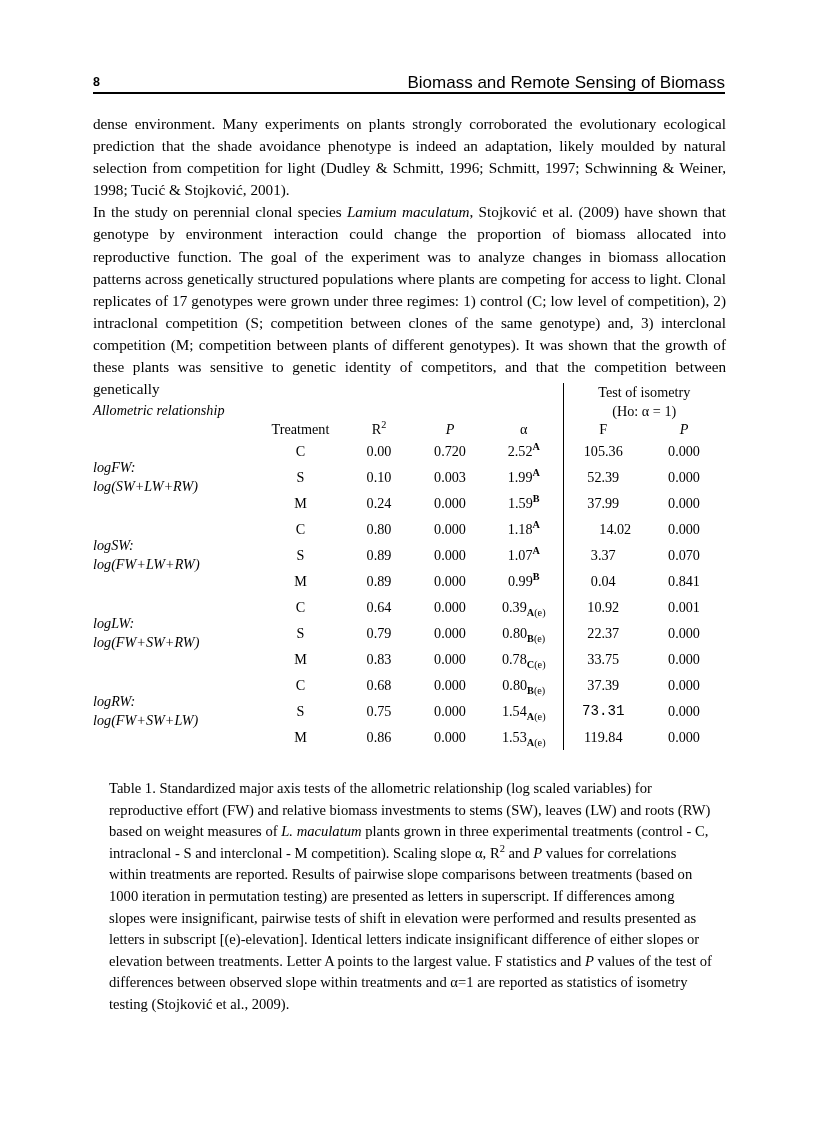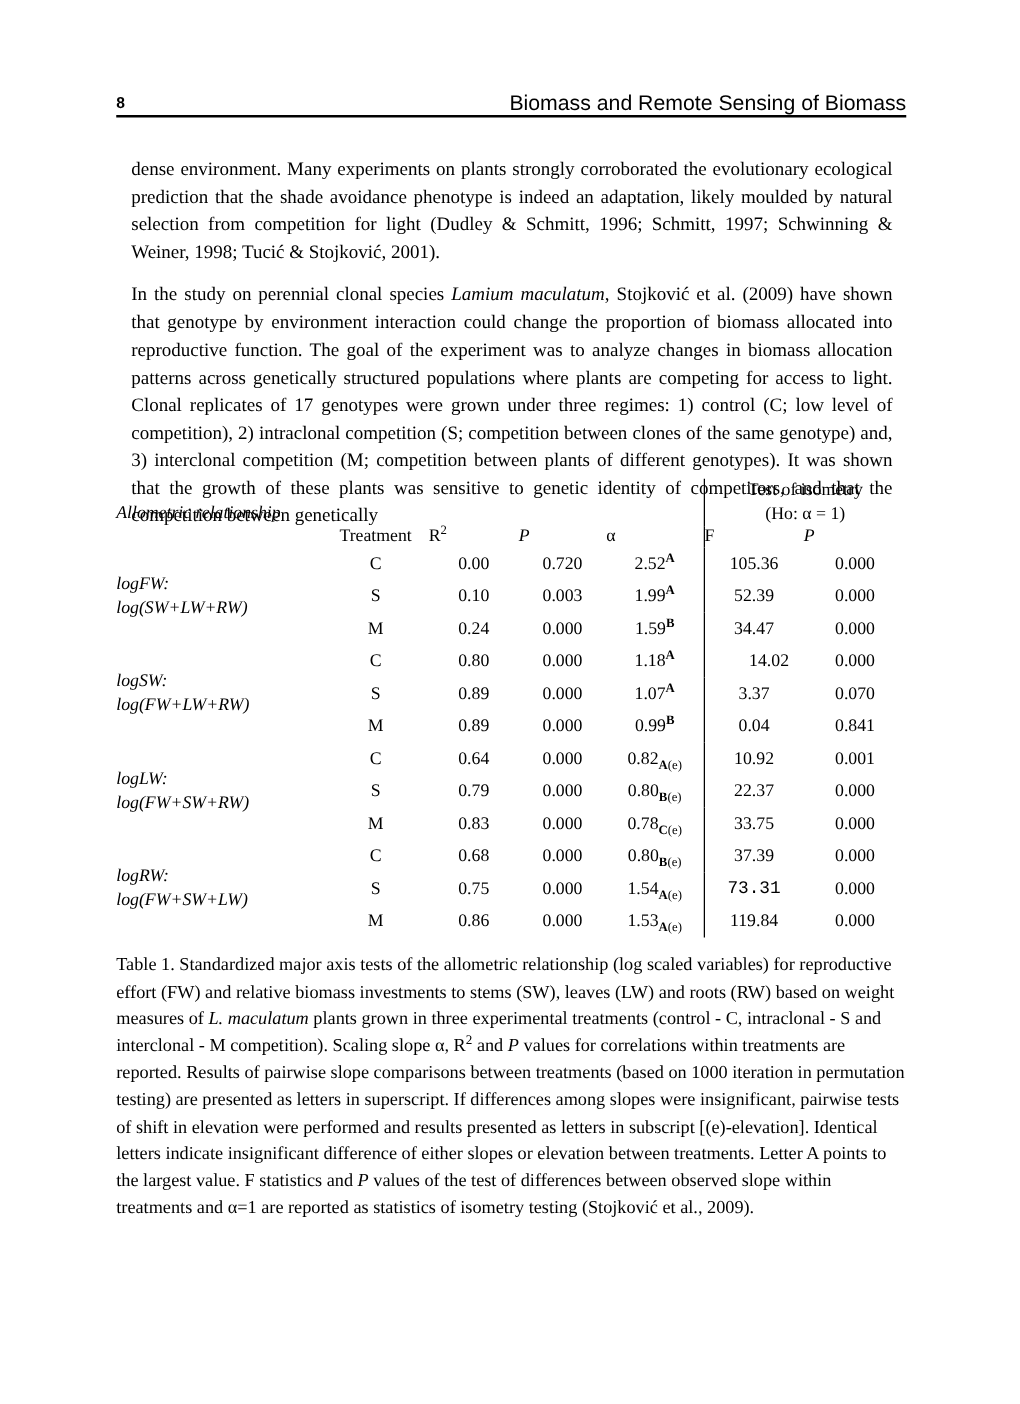--- a/index.html
+++ b/index.html
@@ -43,21 +43,21 @@
   
   .bodytext {
     position: absolute;
     left: 93px;
     top: 113px;
     width: 633px;
     font-size: 15.2px;
     line-height: 22.1px;
     text-align: justify;
   }
-  .bodytext p { margin: 12px; }
+  .bodytext p { margin: 0; }
   .bodytext p + p { margin-top: 0px; }
   .it { font-style: italic; }
 
   
   .tbl-wrap {
     position: absolute;
     left: 93px;
     top: 383px;
     width: 632px;
   }
@@ -92,20 +92,21 @@
     font-size: 14.2px;
     line-height: 19px;
   }
   .hd-iso {
     text-align: center;
     font-size: 14.2px;
     line-height: 19px;
     padding: 7px 0 6px 0;
   }
   .hd-sub {
+    text-align: center;
     padding: 6px 0 7px 0;
     font-size: 14.2px;
     font-family: Liberation Serif, serif;
   }
   .hd-treat {
     text-align: center;
     padding: 6px 0 7px 0;
     font-size: 14.2px;
     vertical-align: bottom;
   }
@@ -141,21 +142,21 @@
   
   .caption {
     position: absolute;
     left: 93px;
     top: 762px;
     width: 635px;
     font-size: 14.6px;
     line-height: 21.6px;
     text-align: left;
   }
-  .caption p { margin: 0; }
+  .caption p { margin: 16px; }
 </style>
 </head>
 <body>
 
 <div class="running-head">
   <div class="rh-inner">
     <span class="rh-page-number">8</span>
     <span class="rh-title">Biomass and Remote Sensing of Biomass</span>
   </div>
   <div class="rh-rule"></div>
@@ -217,21 +218,21 @@
         <td class="cell">0.003</td>
         <td class="cell"><span>1.99</span><sup class="grp">A</sup></td>
         <td class="cell" style="border-left:1.6px solid #000;">52.39</td>
         <td class="cell outer-r">0.000</td>
       </tr>
       <tr>
         <td class="cell sep-h">M</td>
         <td class="cell sep-h">0.24</td>
         <td class="cell sep-h">0.000</td>
         <td class="cell sep-h"><span>1.59</span><sup class="grp">B</sup></td>
-        <td class="cell sep-h" style="border-left:1.6px solid #000;">34.47</td>
+        <td class="cell sep-h" style="border-left:1.6px solid #000;">37.99</td>
         <td class="cell sep-h outer-r">0.000</td>
       </tr>
 
       <tr>
         <td class="outer-l sep-v sep-h rowlabel" rowspan="3">
           <div>logSW:</div>
           <div>log(FW+LW+RW)</div>
         </td>
         <td class="cell">C</td>
         <td class="cell">0.80</td>
@@ -258,21 +259,21 @@
       </tr>
 
       <tr>
         <td class="outer-l sep-v sep-h rowlabel" rowspan="3">
           <div>logLW:</div>
           <div>log(FW+SW+RW)</div>
         </td>
         <td class="cell">C</td>
         <td class="cell">0.64</td>
         <td class="cell">0.000</td>
-        <td class="cell"><span>0.82</span><sub class="grp"><span class="ltr">A</span><span>(e)</span></sub></td>
+        <td class="cell"><span>0.39</span><sub class="grp"><span class="ltr">A</span><span>(e)</span></sub></td>
         <td class="cell" style="border-left:1.6px solid #000;">10.92</td>
         <td class="cell outer-r">0.001</td>
       </tr>
       <tr>
         <td class="cell">S</td>
         <td class="cell">0.79</td>
         <td class="cell">0.000</td>
         <td class="cell"><span>0.80</span><sub class="grp"><span class="ltr">B</span><span>(e)</span></sub></td>
         <td class="cell" style="border-left:1.6px solid #000;">22.37</td>
         <td class="cell outer-r">0.000</td>

